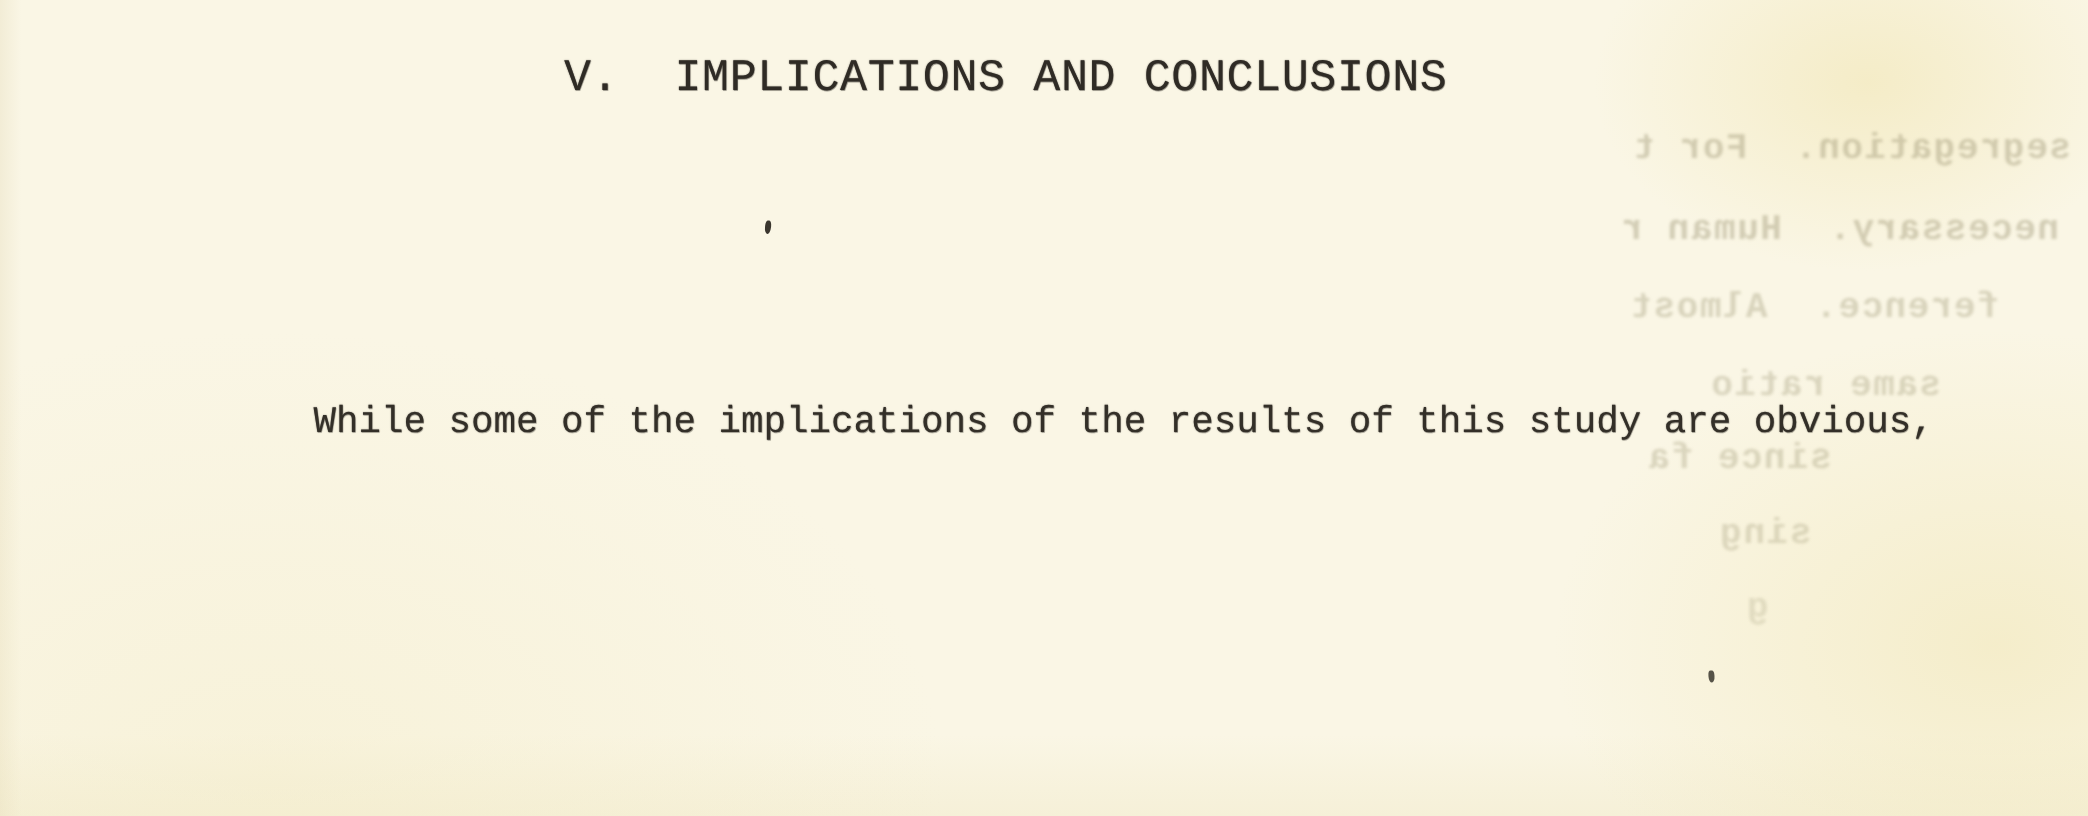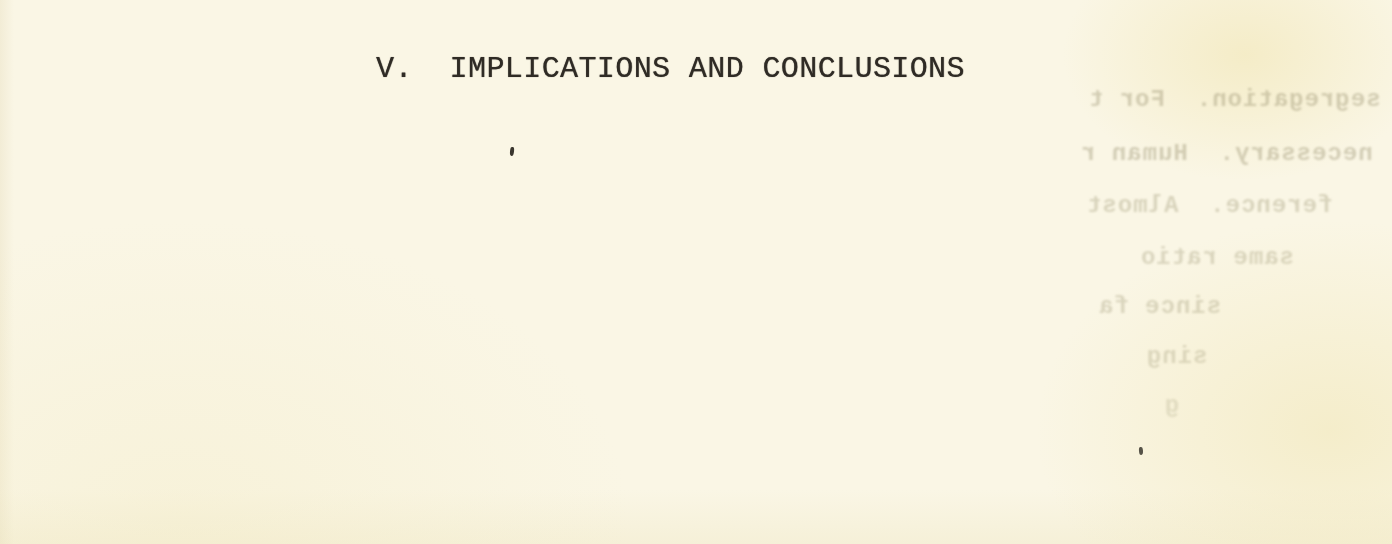--- a/index.html
+++ b/index.html
@@ -19,21 +19,21 @@
       radial-gradient(ellipse 600px 400px at 180px 520px,  rgba(242,234,195,0.35), rgba(242,234,195,0) 75%),
       linear-gradient(90deg, rgba(228,218,185,0.35) 0px, rgba(228,218,185,0) 14px),
       linear-gradient(0deg,  rgba(235,226,185,0.30) 0%,  rgba(235,226,185,0) 10%);
     font-family: "Liberation Mono", "DejaVu Sans Mono", monospace;
     color: #332f28;
   }
 
   .doc-title {
     position: absolute;
     left: 376px;
-    top: 52px;
+    top: 36px;
     font-size: 30px;
     line-height: 34px;
     letter-spacing: 0.4px;
     white-space: pre;
     color: #2f2b25;
     text-shadow: 0 0 1px rgba(47,43,37,0.65), 0.4px 0.4px 0 rgba(47,43,37,0.35);
   }
 
   .body-text {
     position: absolute;
@@ -77,20 +77,21 @@
   .speck-2 { left: 1139px; top: 447px; width: 4px; height: 8px; transform: rotate(-4deg); opacity: 0.85; }
 </style>
 </head>
 <body>
 
 <div class="page">
 
   <div class="doc-title">V.  IMPLICATIONS AND CONCLUSIONS</div>
 
   <div class="body-text">
+    <div class="line indent">While some of the implications of the results of this study are obvious,</div>
     
     
     
     
     
   </div>
 
   <div class="ghost g1">segregation.  For t</div>
   <div class="ghost g2">necessary.  Human r</div>
   <div class="ghost g3">ference.  Almost</div>

